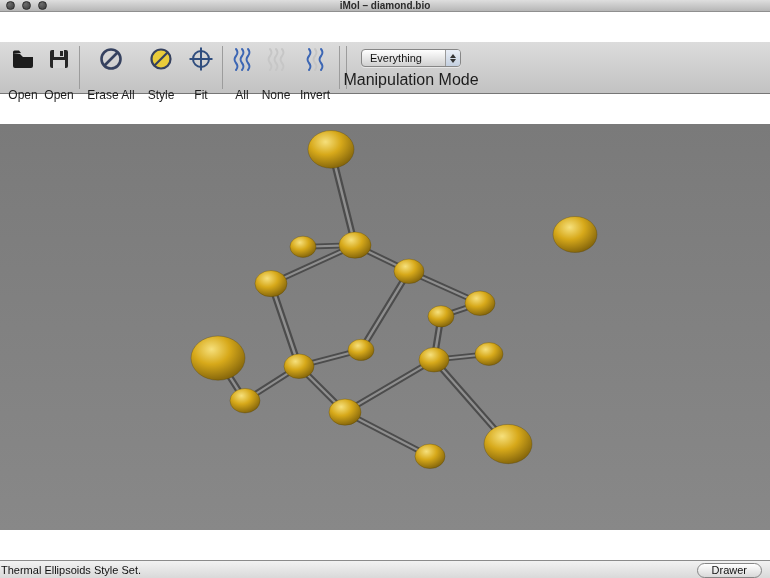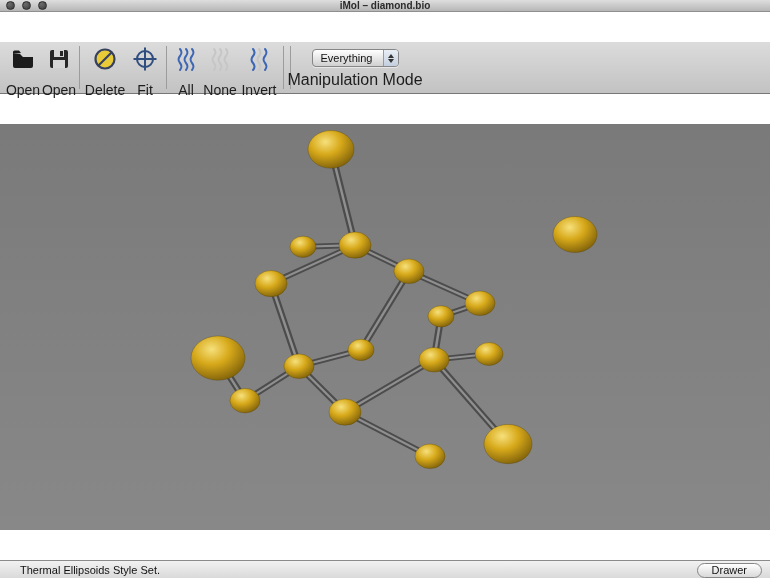--- a/index.html
+++ b/index.html
@@ -37,31 +37,31 @@
     display:flex; align-items:flex-start; padding-top:3px;
   }
   .tb-group { display:flex; align-items:flex-start; }
   .tb-sep { width:1px; align-self:stretch; background:#9c9c9c; margin:1px 3px 4px 3px; }
   .tb-item {
     display:flex; flex-direction:column; align-items:center;
     cursor:default; padding-top:1px;
   }
   .tb-item .icon { width:26px; height:26px; }
   .tb-item .icon svg { width:26px; height:26px; display:block; }
-  .tb-label { font-size:14px; color:#1d1d1d; white-space:nowrap; margin-top:10px; }
+  .tb-label { font-size:12px; color:#1d1d1d; white-space:nowrap; margin-top:16px; }
 
   .w38{width:38px}.w34{width:34px}.w46{width:46px}.w56{width:56px}
   .w44{width:44px}.w36{width:36px}.w32{width:32px}.w42{width:42px}.w78{width:78px}
 
   .popup-group {
     width:122px; display:flex; flex-direction:column; align-items:center;
     padding-top:4px;
   }
   .popup {
-    width:87px; height:18px; display:flex; align-items:center; justify-content:space-between;
+    width:100px; height:18px; display:flex; align-items:center; justify-content:space-between;
     border:1px solid #868686; border-radius:4px;
     background:linear-gradient(#ffffff,#d0d0d0);
     font-size:11px; color:#111; padding-left:8px;
     box-shadow:0 1px 0 rgba(255,255,255,.5);
   }
   .popup-arrows {
     width:15px; height:16px; border-left:1px solid #9a9a9a;
     border-radius:0 3px 3px 0;
     background:linear-gradient(#e9eef6,#c3cfdf);
     display:flex; flex-direction:column; align-items:center; justify-content:center; gap:1px;
@@ -75,21 +75,21 @@
     flex:1 1 auto; position:relative;
     background:linear-gradient(#7a7a7a,#888888);
   }
   .viewport svg { position:absolute; inset:0; width:100%; height:100%; }
 
   
   .statusbar {
     height:18px; flex:0 0 18px; position:relative;
     background:linear-gradient(#f2f2f2,#d9d9d9);
     border-top:1px solid #8b8b8b;
-    display:flex; align-items:center; padding:0 20px;
+    display:flex; align-items:center; padding:0 1px;
     font-size:11px; color:#111;text-align:right;
   }
   .drawer-btn {
     position:absolute; right:8px; top:2px;
     height:15px; line-height:13px; padding:0 14px;
     font-size:11px; color:#111;
     border:1px solid #868686; border-radius:8px;
     background:linear-gradient(#ffffff,#d9d9d9);
     cursor:default;
   }
@@ -128,28 +128,37 @@
               <rect x="7" y="14" width="12" height="8" fill="#d6d6d6"></rect>
             </svg>
         </span>
         <span class="tb-label">Open</span>
       </div>
     </div>
 
     <div class="tb-sep"></div>
 
     <div class="tb-group">
+      <div class="tb-item w56">
+        <span class="icon">
+          <svg viewBox="0 0 26 26">
+              <circle cx="13" cy="13" r="9.5" fill="none" stroke="#35415f" stroke-width="2.6"></circle>
+              <line x1="6.5" y1="19.5" x2="19.5" y2="6.5" stroke="#35415f" stroke-width="2.6"></line>
+            </svg>
+        </span>
+        <span class="tb-label">Erase All</span>
+      </div>
       <div class="tb-item w44">
         <span class="icon">
           <svg viewBox="0 0 26 26">
               <circle cx="13" cy="13" r="9.5" fill="#e9cb3a" stroke="#35415f" stroke-width="2.2"></circle>
               <line x1="6.5" y1="19.5" x2="19.5" y2="6.5" stroke="#35415f" stroke-width="2.2"></line>
             </svg>
         </span>
-        <span class="tb-label">Delete</span>
+        <span class="tb-label">Style</span>
       </div>
       <div class="tb-item w36">
         <span class="icon">
           <svg viewBox="0 0 26 26">
               <circle cx="13" cy="13" r="8" fill="none" stroke="#2f4d7e" stroke-width="2"></circle>
               <line x1="13" y1="1.5" x2="13" y2="24.5" stroke="#2f4d7e" stroke-width="2"></line>
               <line x1="1.5" y1="13" x2="24.5" y2="13" stroke="#2f4d7e" stroke-width="2"></line>
             </svg>
         </span>
         <span class="tb-label">Fit</span>

